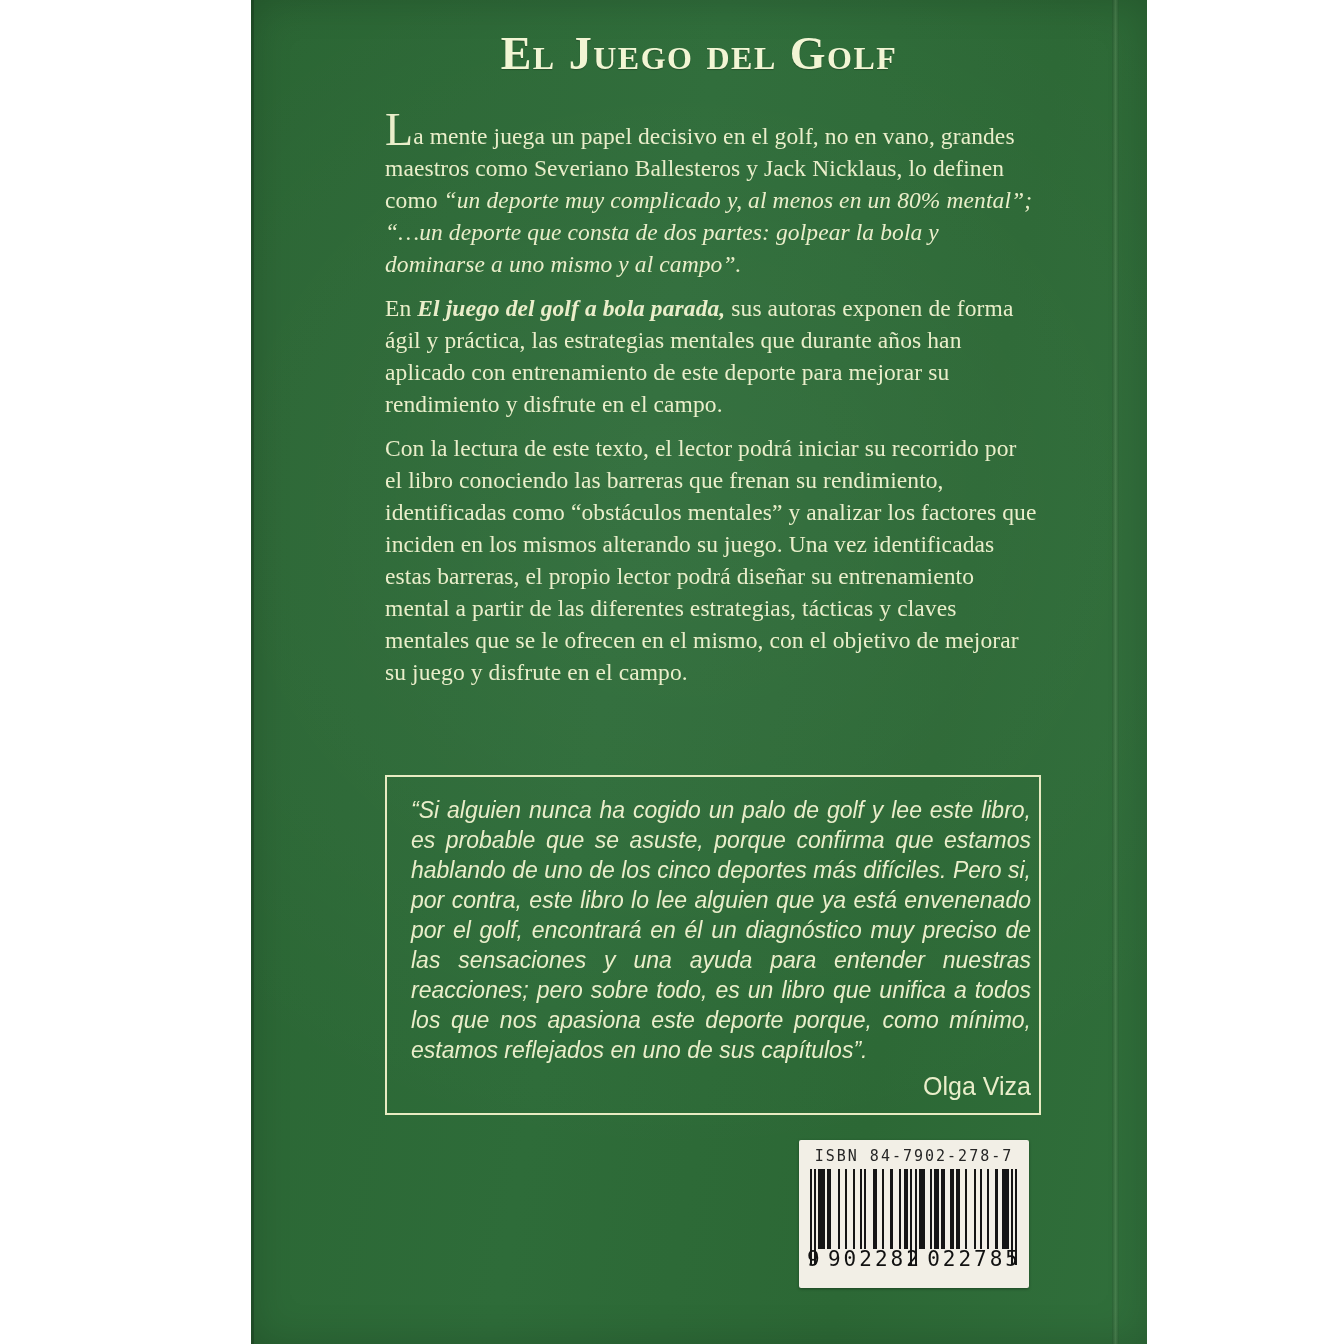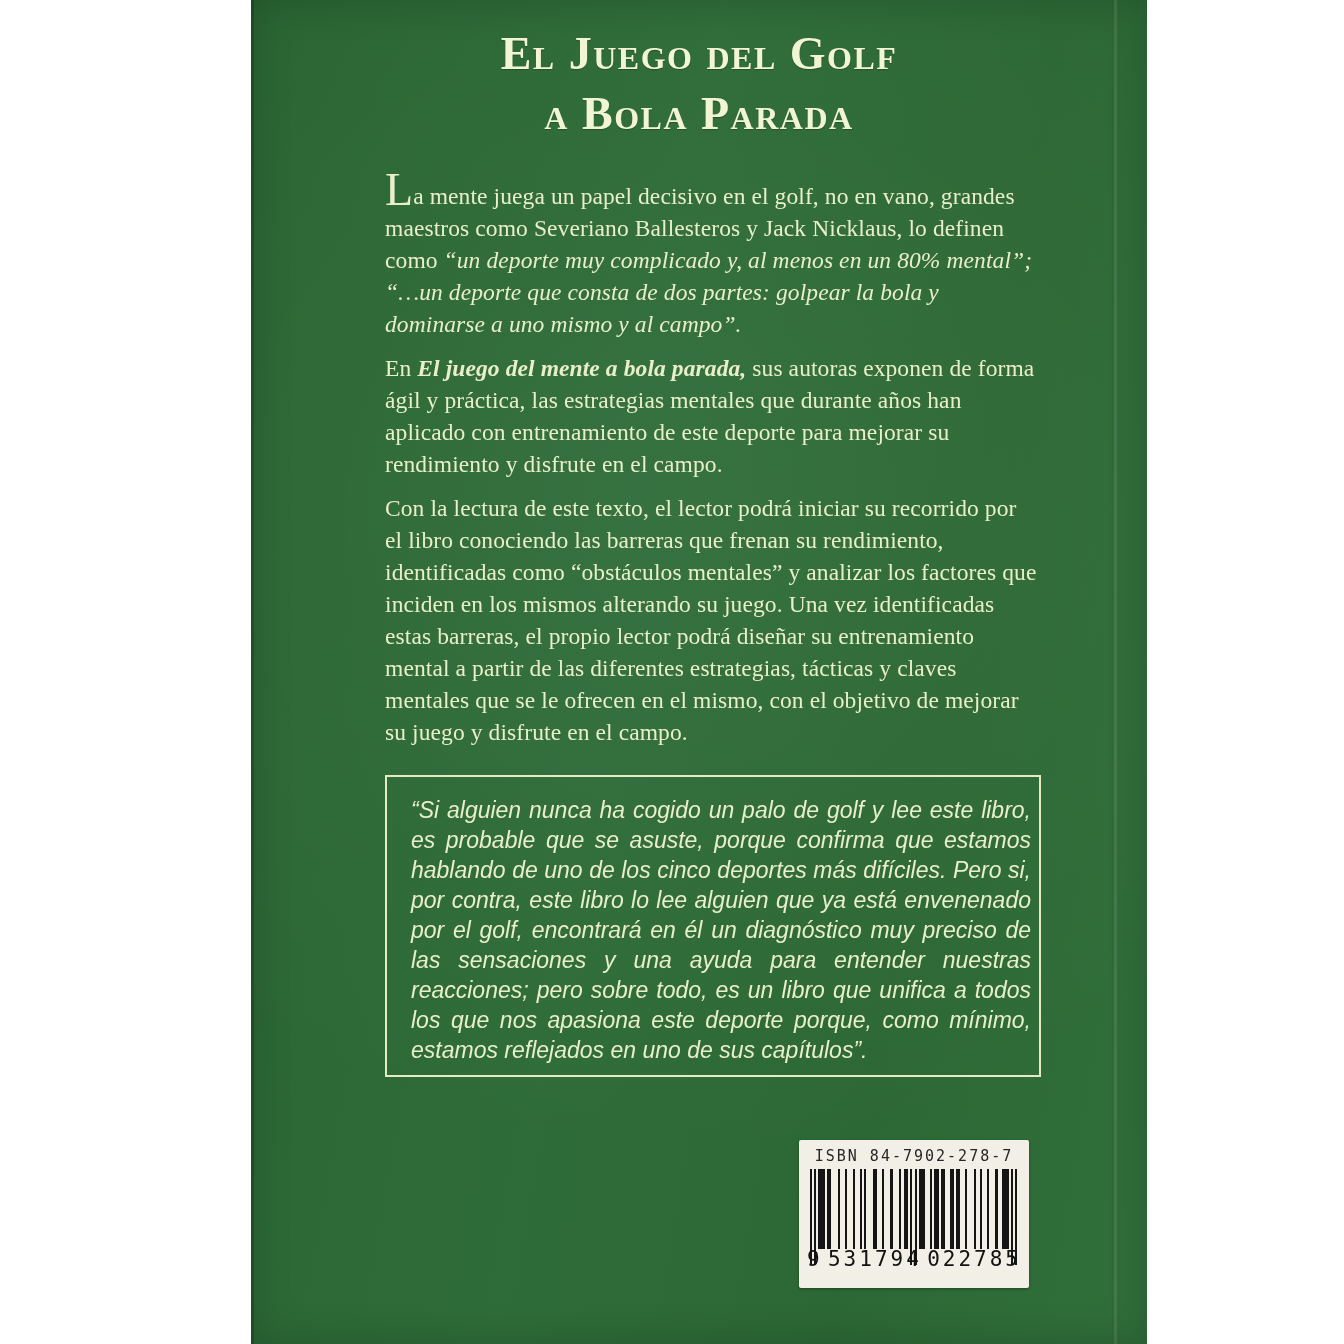--- a/index.html
+++ b/index.html
@@ -138,33 +138,33 @@
   }
 </style>
 </head>
 <body>
 
 <div class="page">
   <div class="cover">
 
     <div class="title-block">
       <div>El Juego del Golf</div>
-      <div>a Bola Parada</div>
     </div>
 
     <div class="synopsis">
       <p><span class="dropcap">L</span><span>a mente juega un papel decisivo en el golf, no en vano, grandes maestros como Severiano Ballesteros y Jack Nicklaus, lo definen como </span><span class="quote-in-text">“un deporte muy complicado y, al menos en un 80% mental”; “…un deporte que consta de dos partes: golpear la bola y dominarse a uno mismo y al campo”.</span></p>
 
-      <p><span>En </span><span class="booktitle-in-text">El juego del mente a bola parada,</span><span> sus autoras exponen de forma ágil y práctica, las estrategias mentales que durante años han aplicado con entrenamiento de este deporte para mejorar su rendimiento y disfrute en el campo.</span></p>
+      <p><span>En </span><span class="booktitle-in-text">El juego del golf a bola parada,</span><span> sus autoras exponen de forma ágil y práctica, las estrategias mentales que durante años han aplicado con entrenamiento de este deporte para mejorar su rendimiento y disfrute en el campo.</span></p>
 
       <p>Con la lectura de este texto, el lector podrá iniciar su recorrido por el libro conociendo las barreras que frenan su rendimiento, identificadas como “obstáculos mentales” y analizar los factores que inciden en los mismos alterando su juego. Una vez identificadas estas barreras, el propio lector podrá diseñar su entrenamiento mental a partir de las diferentes estrategias, tácticas y claves mentales que se le ofrecen en el mismo, con el objetivo de mejorar su juego y disfrute en el campo.</p>
     </div>
 
     <div class="quote-box">
       <p class="quote-text">“Si alguien nunca ha cogido un palo de golf y lee este libro, es probable que se asuste, porque confirma que estamos hablando de uno de los cinco deportes más difíciles. Pero si, por contra, este libro lo lee alguien que ya está envenenado por el golf, encontrará en él un diagnóstico muy preciso de las sensaciones y una ayuda para entender nuestras reacciones; pero sobre todo, es un libro que unifica a todos los que nos apasiona este deporte porque, como mínimo, estamos reflejados en uno de sus capítulos”.</p>
+      <div class="quote-attribution">Olga Viza</div>
     </div>
 
     <div class="barcode-label">
       <div class="isbn-text">ISBN 84-7902-278-7</div>
       <div class="bars">
           <div class="bar on tall"></div>
           <div class="bar tall"></div>
           <div class="bar on tall"></div>
           <div class="bar"></div>
           <div class="bar on"></div>
@@ -254,19 +254,19 @@
           <div class="bar on"></div>
           <div class="bar on"></div>
           <div class="bar on"></div>
           <div class="bar"></div>
           <div class="bar on tall"></div>
           <div class="bar tall"></div>
           <div class="bar on tall"></div>
         </div>
       <div class="barcode-digits">
         <span>9</span>
-        <span>531794</span>
+        <span>902282</span>
         <span>022785</span>
       </div>
     </div>
 
   </div>
 </div>
 
 </body></html>

